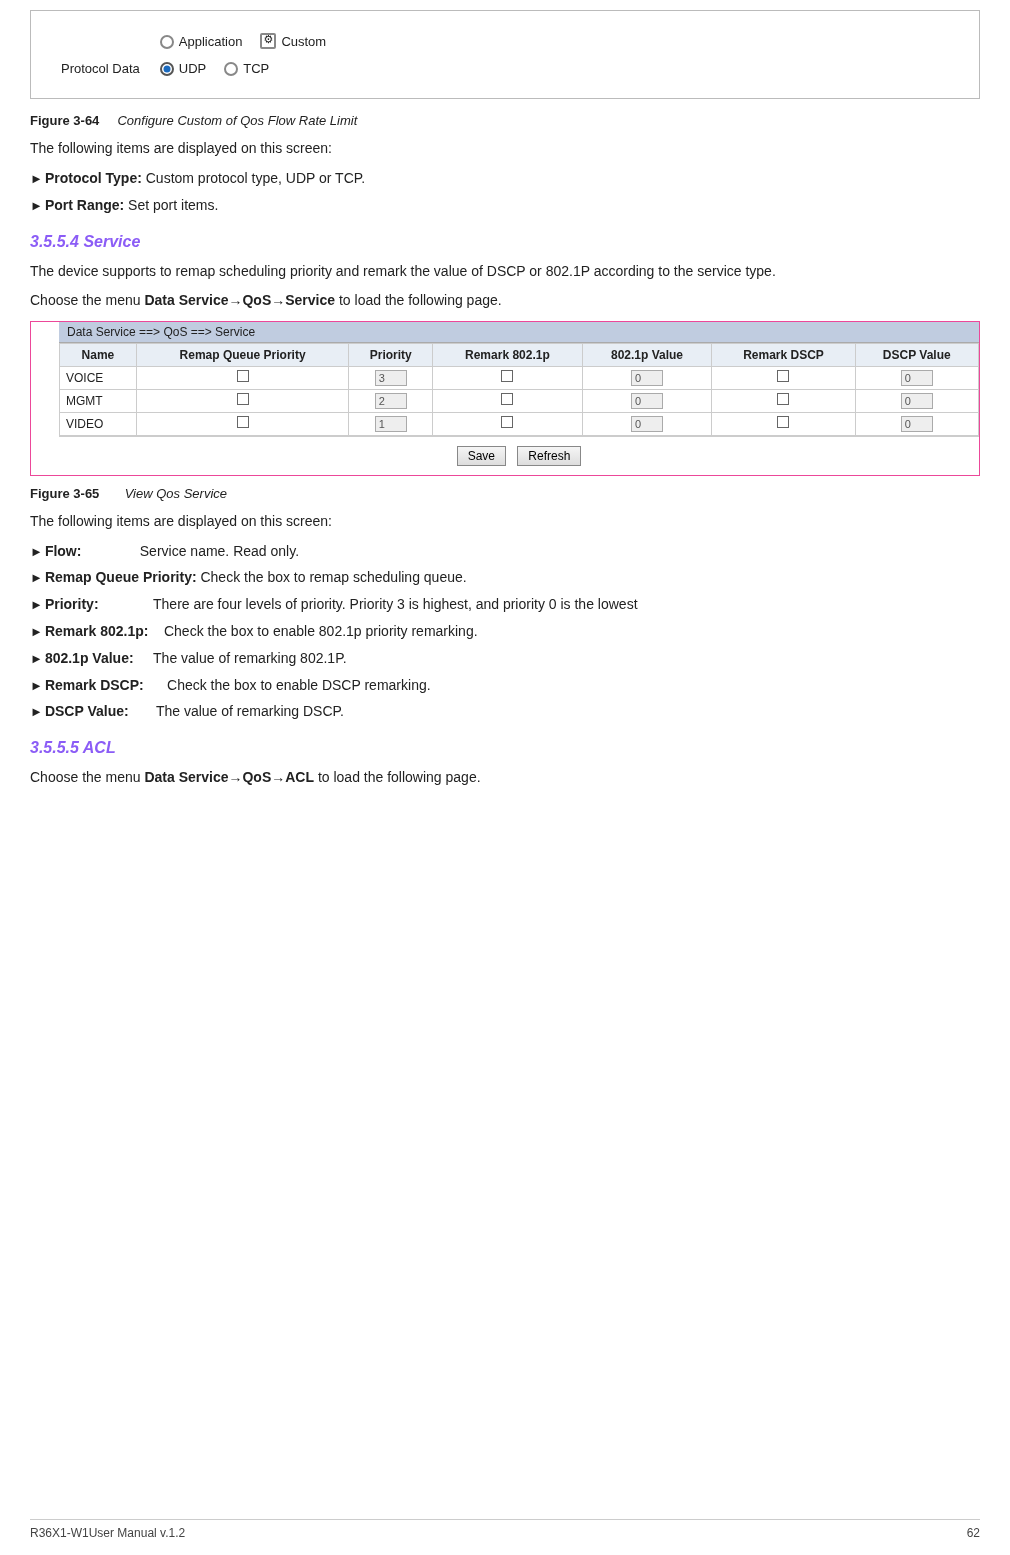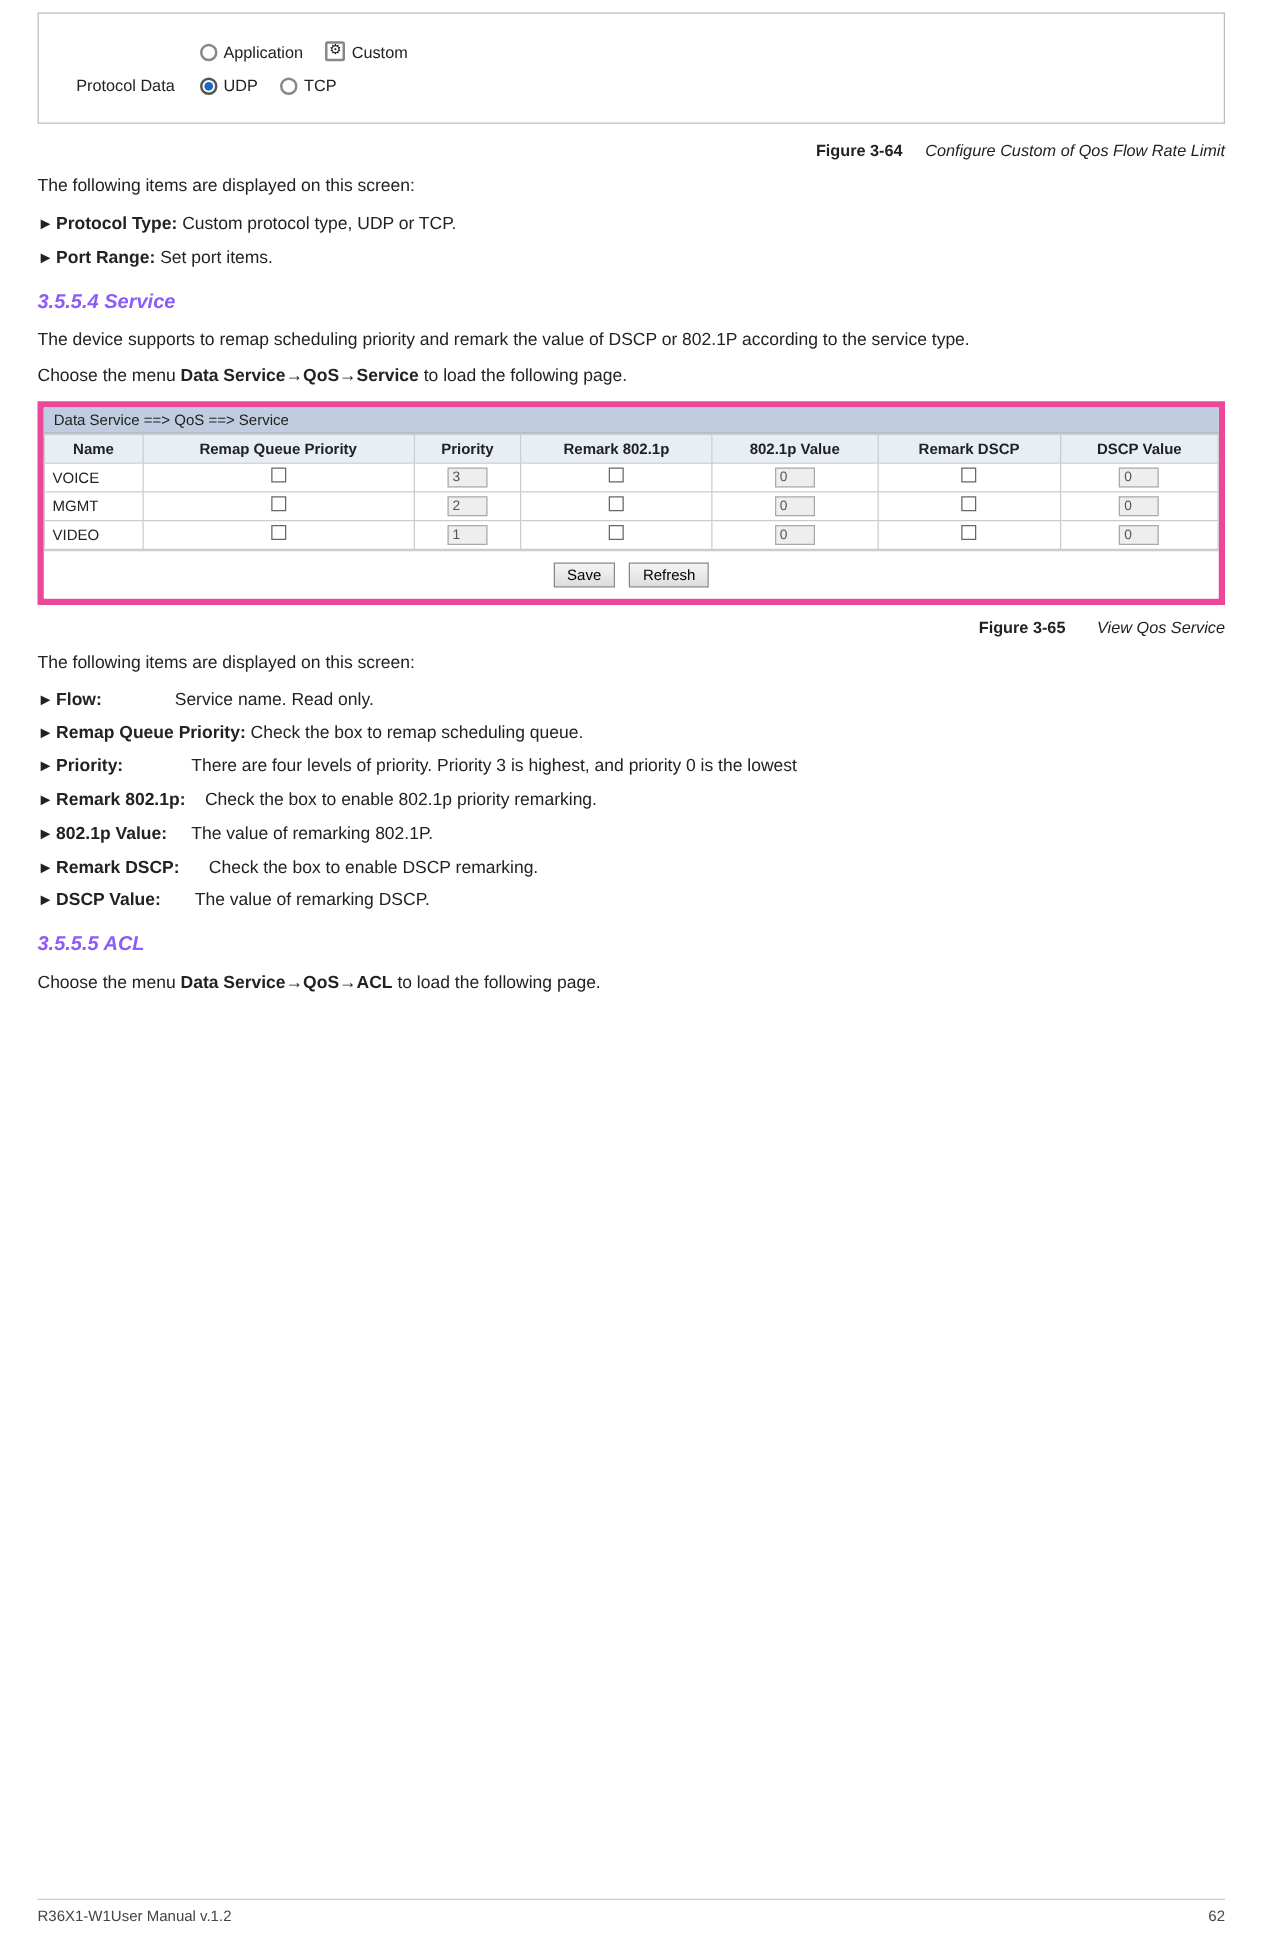--- a/index.html
+++ b/index.html
@@ -61,21 +61,21 @@
 
     .port-input {
       border: 1px solid #aaa;
       padding: 2px 4px;
       width: 55px;
       font-size: 13px;
     }
 
     
     .figure-caption {
-      text-align: right;
+      text-align: left;
       margin-bottom: 10px;
       font-size: 13px;
     }
     .figure-caption .fig-num { font-weight: bold; }
     .figure-caption .fig-title { font-style: italic; }
 
     
     .body-text { margin-bottom: 8px; font-size: 14px; line-height: 1.5; }
     .body-text .bold { font-weight: bold; }
 
@@ -83,23 +83,24 @@
     .section-heading {
       font-size: 16px;
       font-weight: bold;
       font-style: italic;
       color: #8b5cf6;
       margin: 16px 0 10px 0;
     }
 
     
     .service-table-wrap {
-      border: 5px solid #ec4899;
+      border: 1px solid #ec4899;
       margin: 10px 0;
       font-size: 12px;
+      padding-left: 28px;
     }
     .service-table-title {
       background: #c0cce0;
       padding: 3px 8px;
       font-size: 12px;
       font-weight: normal;
       color: #222;
       border-bottom: 1px solid #aaa;
     }
     .service-table {

